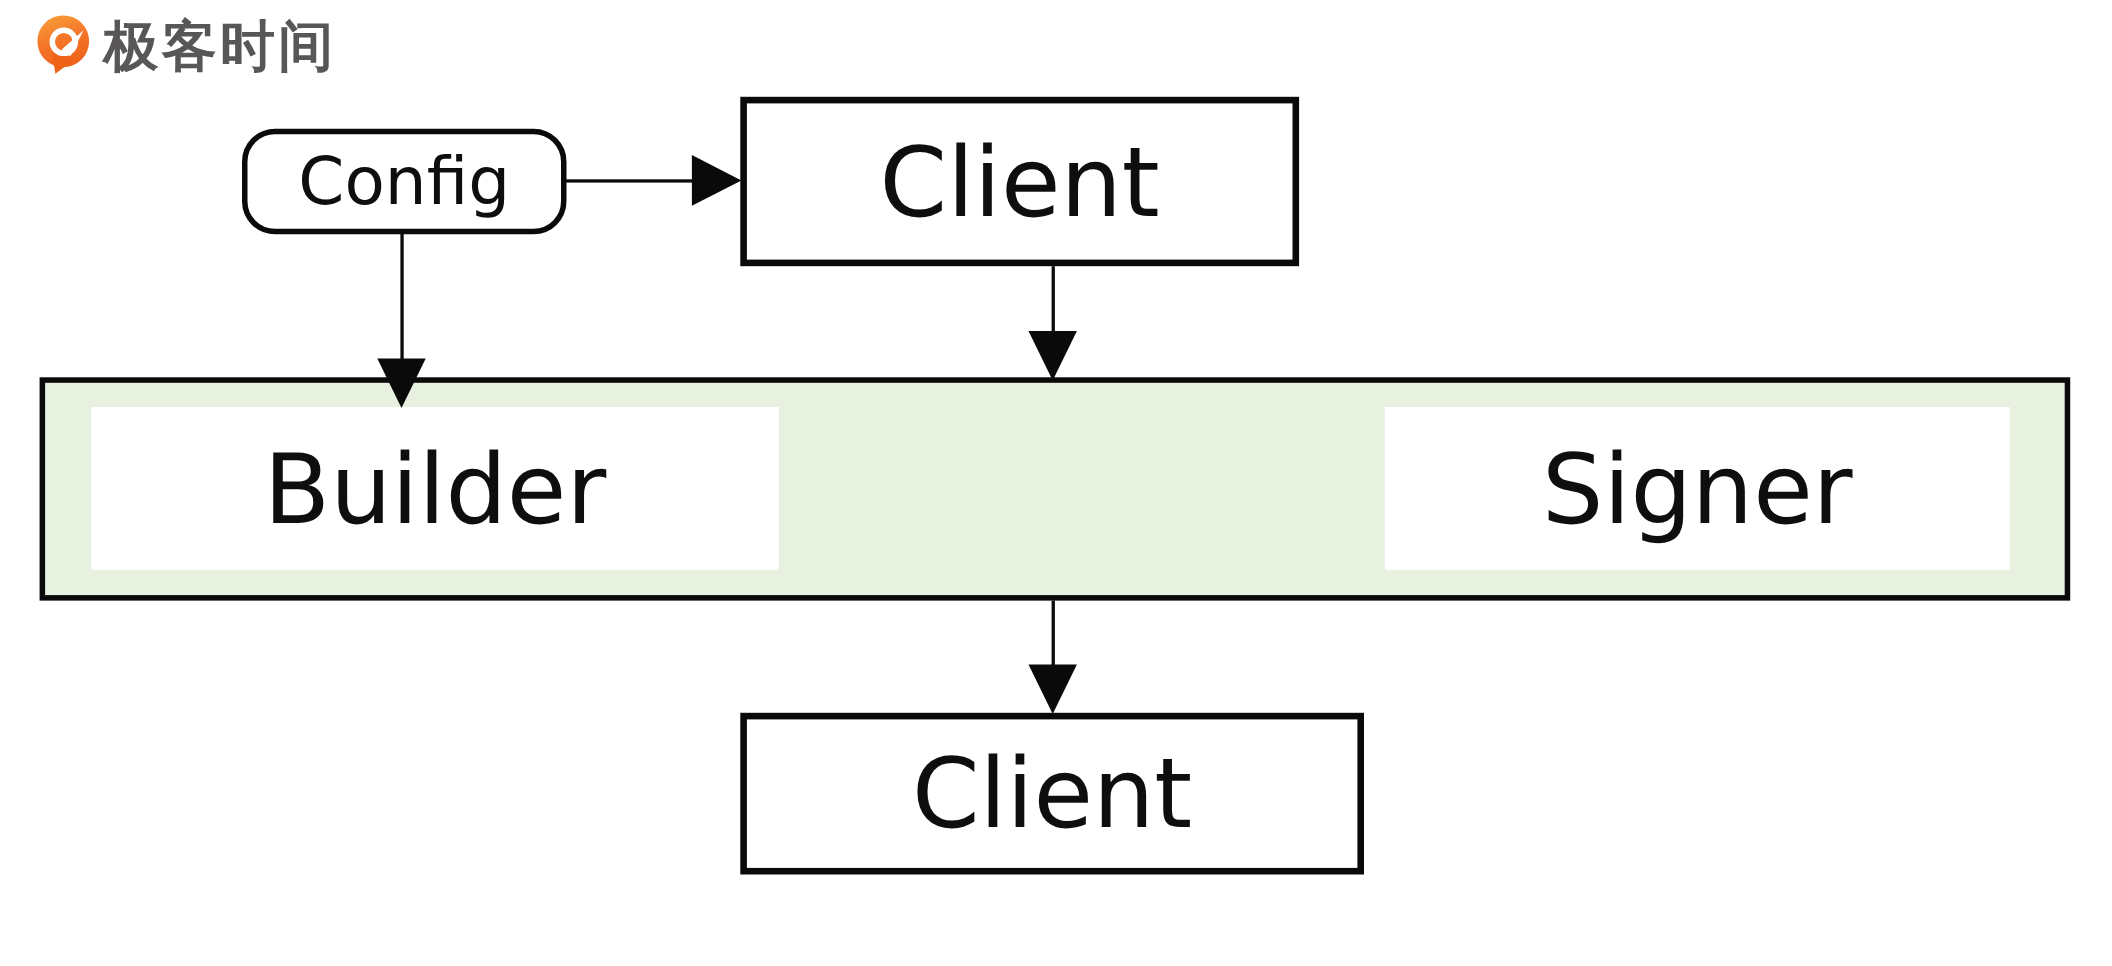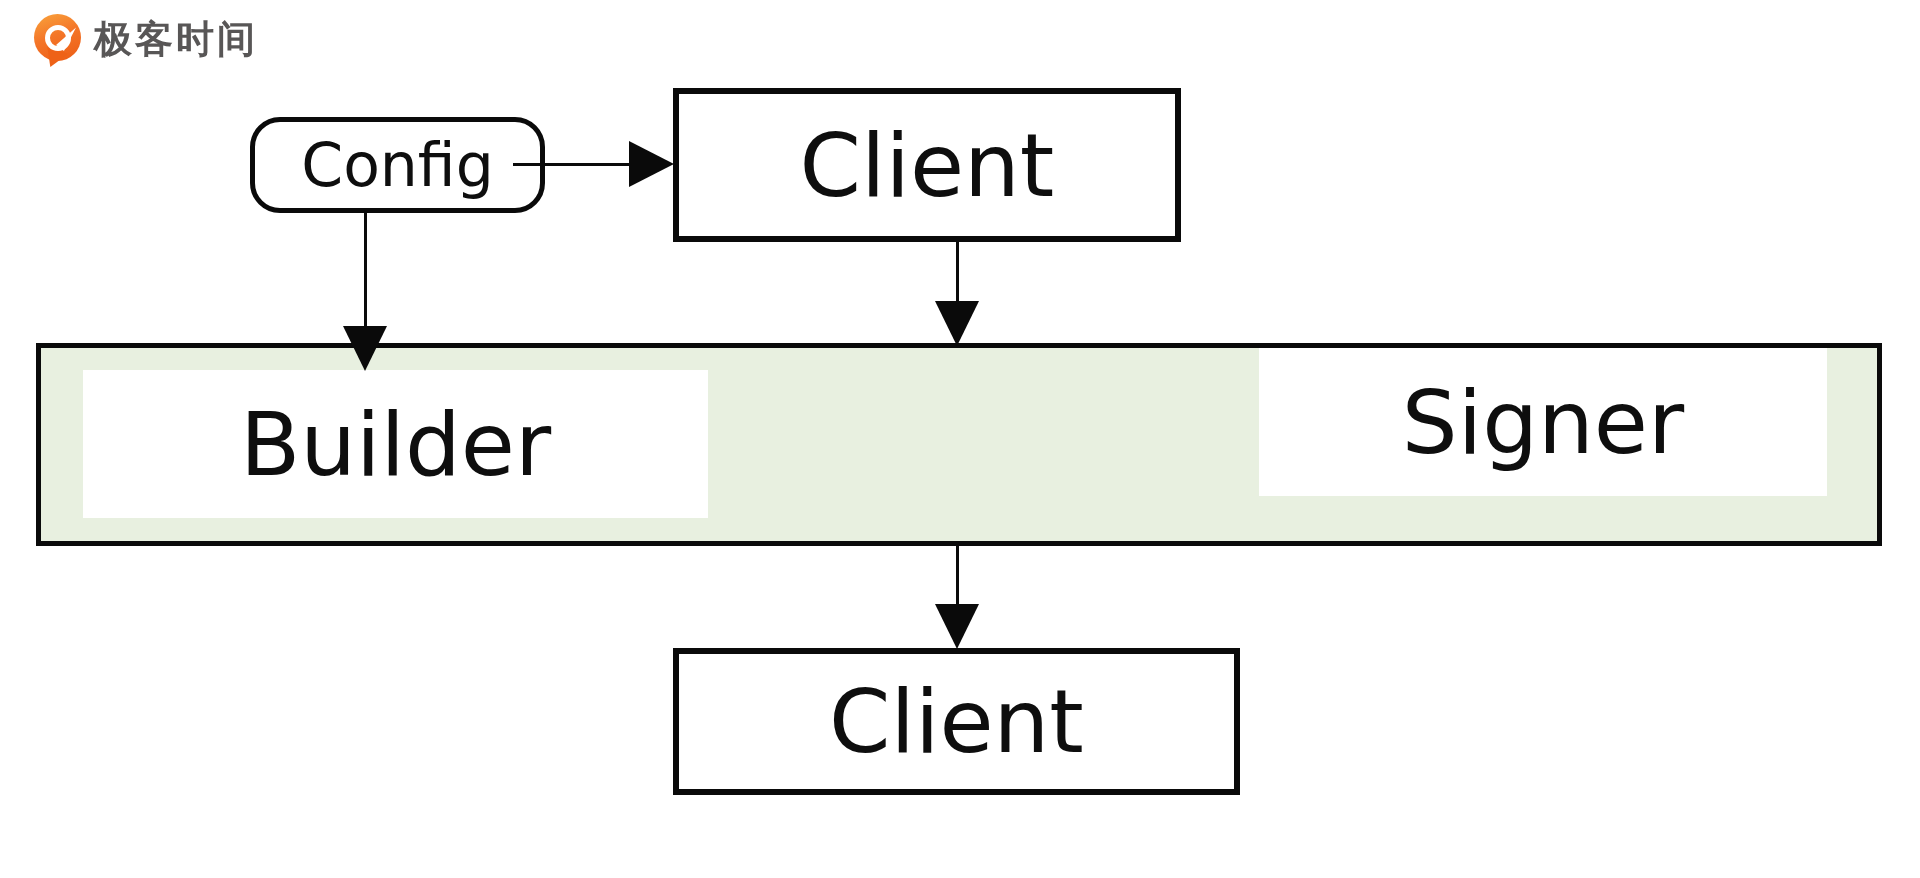--- a/index.html
+++ b/index.html
@@ -62,45 +62,43 @@
     left: 21px;
     top: 8px;
     width: 0; height: 0;
     border-left: 5px solid transparent;
     border-right: 5px solid transparent;
     border-bottom: 26px solid #ffffff;
     transform: rotate(38deg);
     transform-origin: 50% 100%;
   }
   .logo-text {
-    font-size: 38px;
+    font-size: 50px;
     font-weight: 600;
     letter-spacing: 3px;
     color: #585656;
     line-height: 56px;
-    font-family: Liberation Mono, monospace;
   }
 
   
   .node {
     position: absolute;
     display: flex;
     align-items: center;
     justify-content: center;
     background: #ffffff;
     color: #0e0e0e;
     box-sizing: border-box;
   }
   .node-config {
     left: 220px; top: 117px;
     width: 295px; height: 96px;
     border: 5px solid #0a0a0a;
     border-radius: 30px;
     font-size: 60px;
-    margin-left: 30px;
   }
   .node-client {
     left: 673px; top: 88px;
     width: 508px; height: 154px;
     border: 6px solid #0a0a0a;
     font-size: 88px;
   }
   .band {
     position: absolute;
     left: 36px; top: 343px;
@@ -109,21 +107,21 @@
     background: #e8f0e0;
     box-sizing: border-box;
   }
   .node-builder {
     left: 83px; top: 370px;
     width: 625px; height: 148px;
     border: none;
     font-size: 88px;
   }
   .node-signer {
-    left: 1259px; top: 348px;
+    left: 1259px; top: 370px;
     width: 568px; height: 148px;
     border: none;
     font-size: 88px;
   }
   .node-request {
     left: 673px; top: 648px;
     width: 567px; height: 147px;
     border: 6px solid #0a0a0a;
     font-size: 88px;
   }

